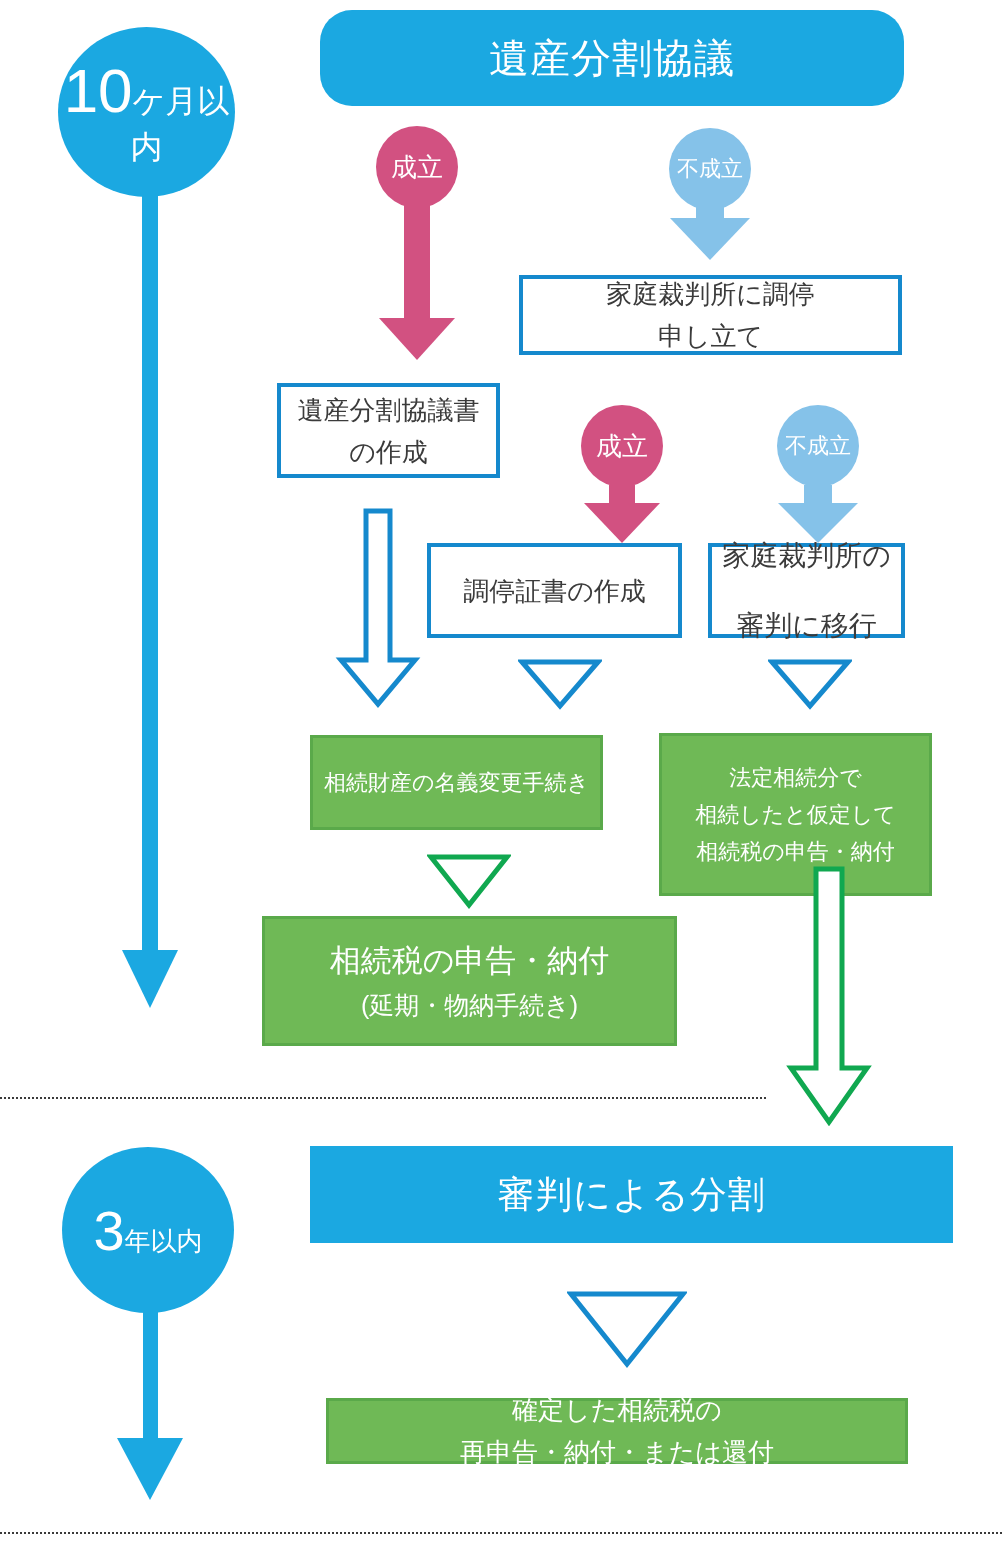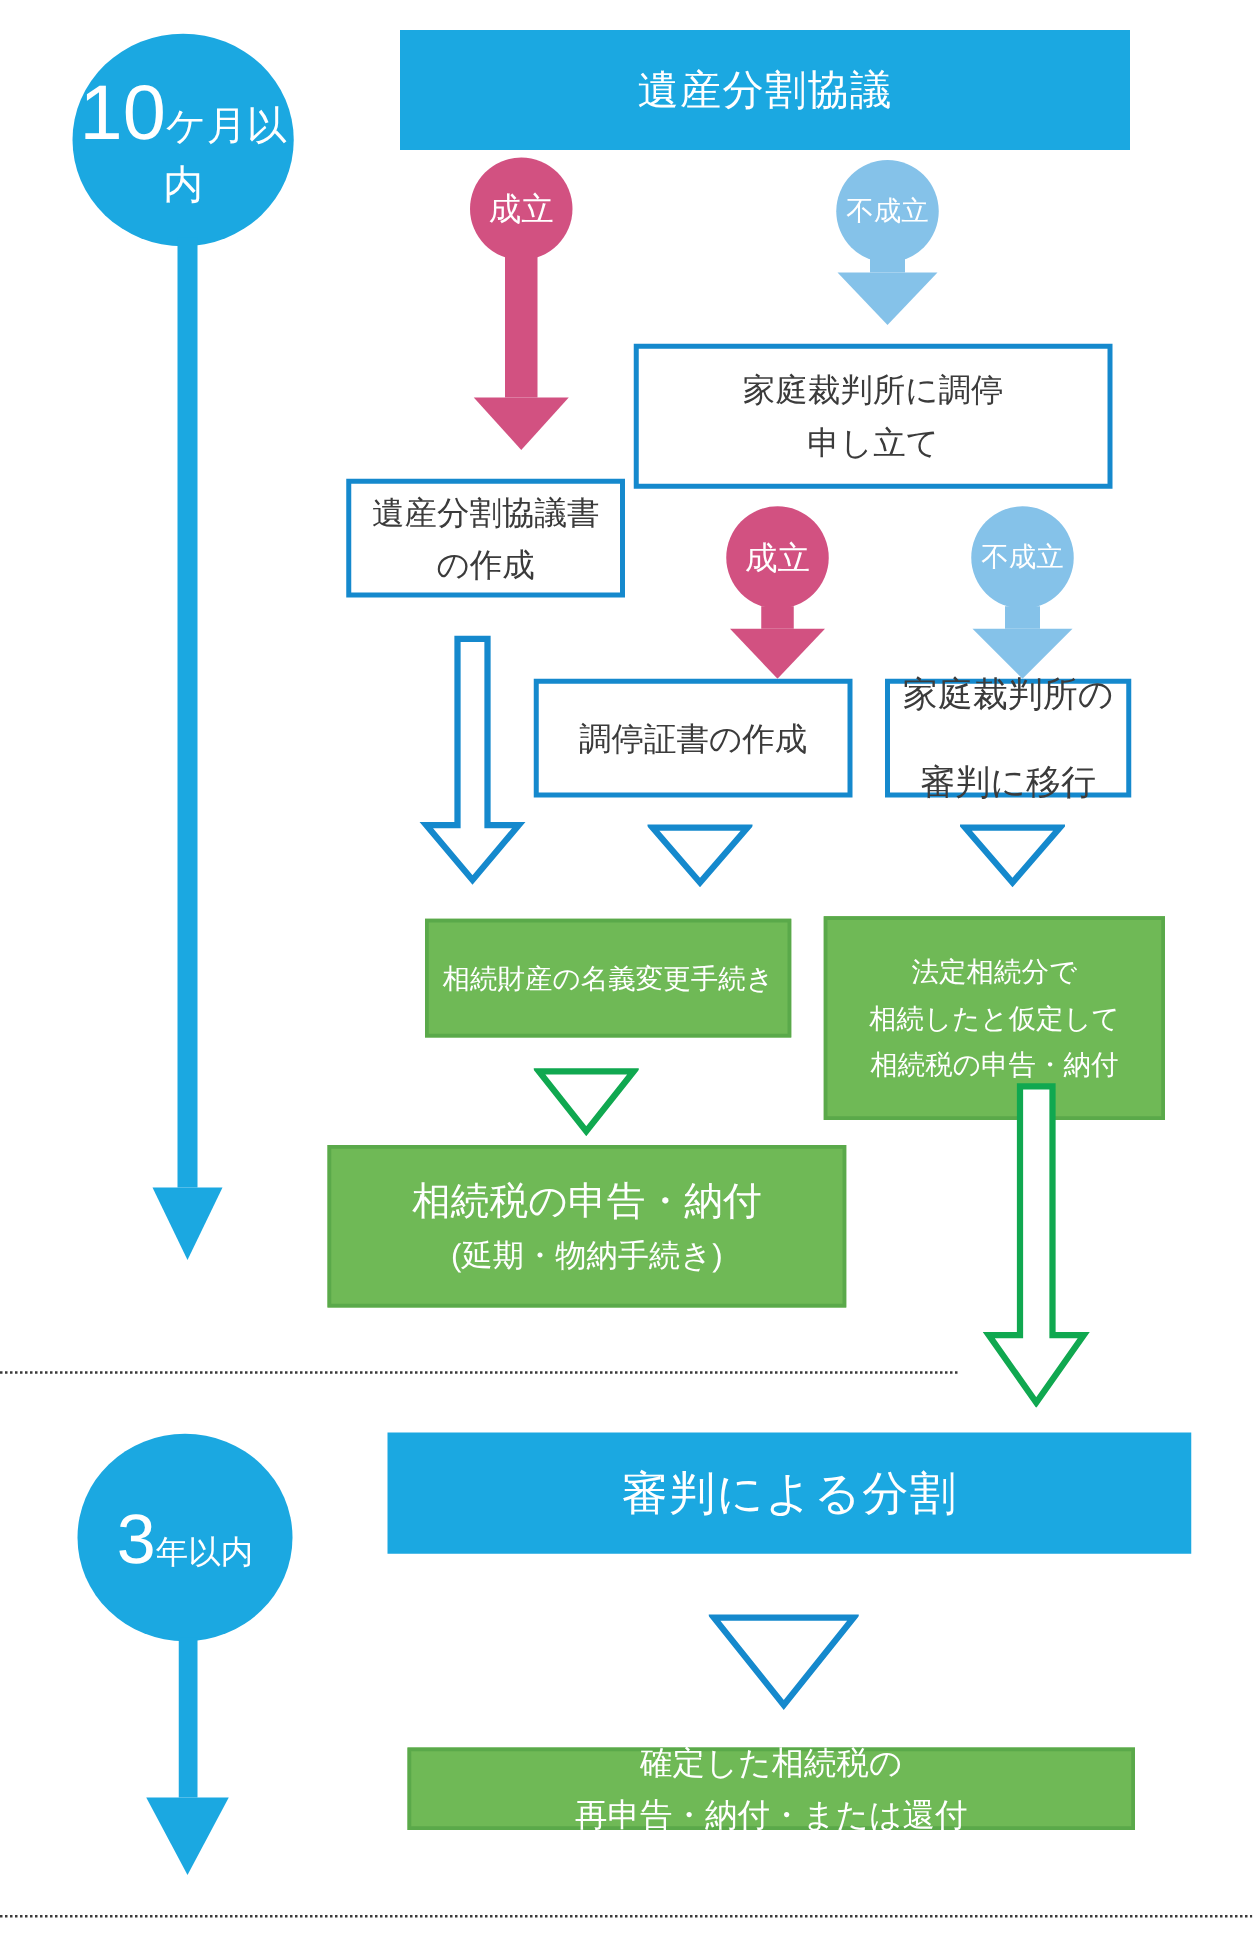--- a/index.html
+++ b/index.html
@@ -58,37 +58,37 @@
 <div id="canvas">
 
   <div class="circle" style="left:58px; top:27px; width:177px; height:170px;">
     <span>
       <span class="num-big">10</span><span class="num-small">ケ月以内</span>
     </span>
   </div>
   <div class="shaft" style="left:142px; top:190px; width:16px; height:760px;"></div>
   <div class="tri blue" style="left:122px; top:950px; border-left-width:28px; border-right-width:28px; border-top-width:58px;"></div>
 
-  <div class="bluebar" style="left:320px; top:24px; width:584px; height:96px; font-size:33px;">
+  <div class="bluebar" style="left:320px; top:10px; width:584px; height:96px; font-size:40px;border-radius:32px;">
     <span>遺産分割協議</span>
   </div>
 
   <div class="circle pink" style="left:376px; top:126px; width:82px; height:82px; font-size:26px;">
     <span>成立</span>
   </div>
   <div class="shaft pink" style="left:404px; top:204px; width:26px; height:114px;"></div>
   <div class="tri pink" style="left:379px; top:318px; border-left-width:38px; border-right-width:38px; border-top-width:42px;"></div>
 
   <div class="circle lb" style="left:669px; top:128px; width:82px; height:82px; font-size:22px;">
     <span>不成立</span>
   </div>
   <div class="shaft lb" style="left:696px; top:206px; width:28px; height:12px;"></div>
   <div class="tri lb" style="left:670px; top:218px; border-left-width:40px; border-right-width:40px; border-top-width:42px;"></div>
 
-  <div class="wbox" style="left:507px; top:275px; width:383px; height:116px;">
+  <div class="wbox" style="left:519px; top:275px; width:383px; height:80px;">
     <span>家庭裁判所に調停</span>
     <span>申し立て</span>
   </div>
 
   <div class="wbox" style="left:277px; top:383px; width:223px; height:95px;">
     <span>遺産分割協議書</span>
     <span>の作成</span>
   </div>
 
   <div class="circle pink" style="left:581px; top:405px; width:82px; height:82px; font-size:26px;">
@@ -116,21 +116,21 @@
     <polygon points="31,3 55,3 55,152 80,152 43,196 6,152 31,152"></polygon>
   </svg>
 
   <svg class="hollow hblue" style="left:518px; top:658px;" width="84" height="52" viewBox="0 0 84 52">
     <polygon points="4,4 80,4 42,48"></polygon>
   </svg>
   <svg class="hollow hblue" style="left:768px; top:658px;" width="84" height="52" viewBox="0 0 84 52">
     <polygon points="4,4 80,4 42,48"></polygon>
   </svg>
 
-  <div class="gbox" style="left:340px; top:735px; width:293px; height:95px; font-size:22px;">
+  <div class="gbox" style="left:310px; top:735px; width:293px; height:95px; font-size:22px;">
     <span>相続財産の名義変更手続き</span>
   </div>
 
   <div class="gbox" style="left:659px; top:733px; width:273px; height:163px; font-size:22px; line-height:37px;">
     <span>法定相続分で</span>
     <span>相続したと仮定して</span>
     <span>相続税の申告・納付</span>
   </div>
 
   <svg class="hollow hgreen" style="left:427px; top:853px;" width="84" height="56" viewBox="0 0 84 56">

